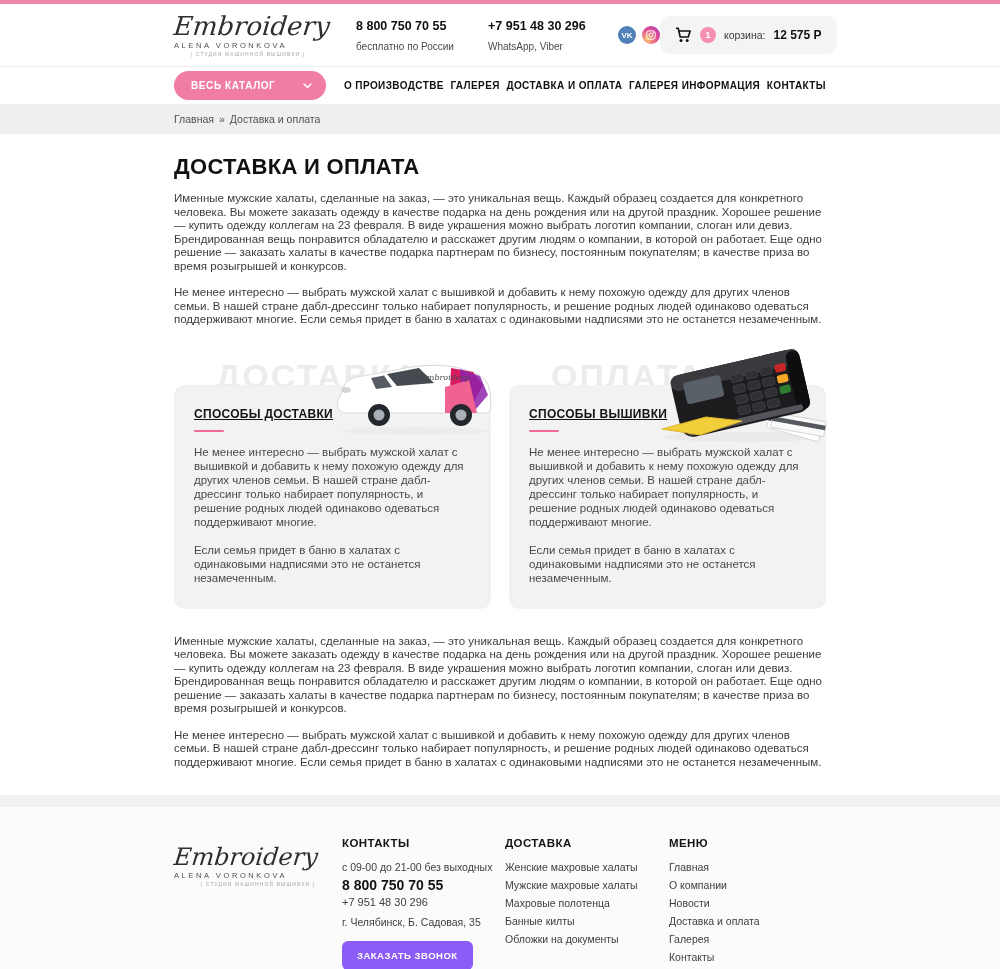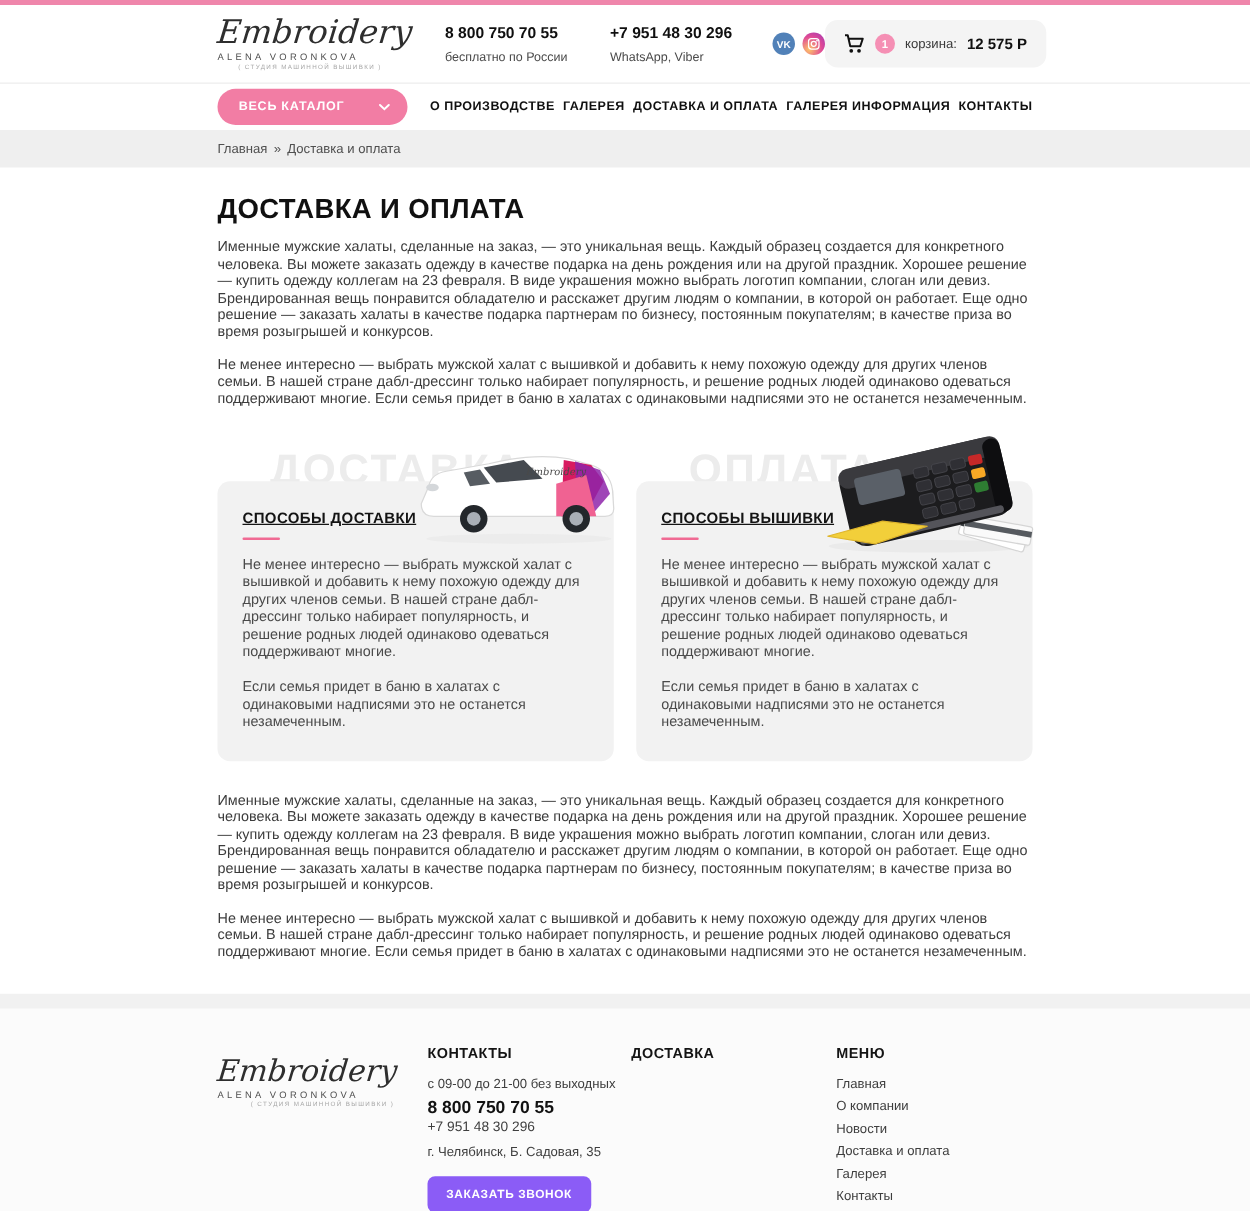--- a/index.html
+++ b/index.html
@@ -242,20 +242,27 @@
         <div class="f-phone-alt">+7 951 48 30 296</div>
         <p class="f-address">г. Челябинск, Б. Садовая, 35</p>
         <button class="call-btn">ЗАКАЗАТЬ ЗВОНОК</button>
         
         
         
       </div>
 
       <div>
         <div class="f-heading">ДОСТАВКА</div>
+        <ul class="f-list">
+          <li>Женские махровые халаты</li>
+          <li>Мужские махровые халаты</li>
+          <li>Махровые полотенца</li>
+          <li>Банные килты</li>
+          <li>Обложки на документы</li>
+        </ul>
       </div>
 
       <div>
         <div class="f-heading">МЕНЮ</div>
         <ul class="f-list">
           <li>Главная</li>
           <li>О компании</li>
           <li>Новости</li>
           <li>Доставка и оплата</li>
           <li>Галерея</li>

